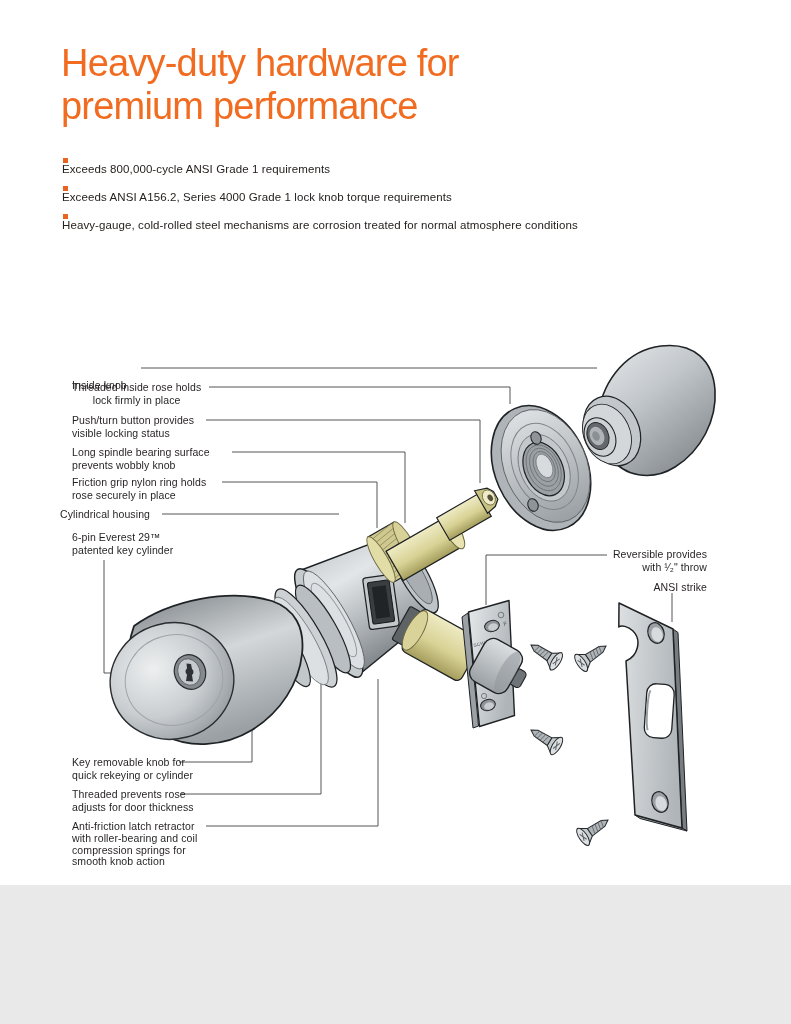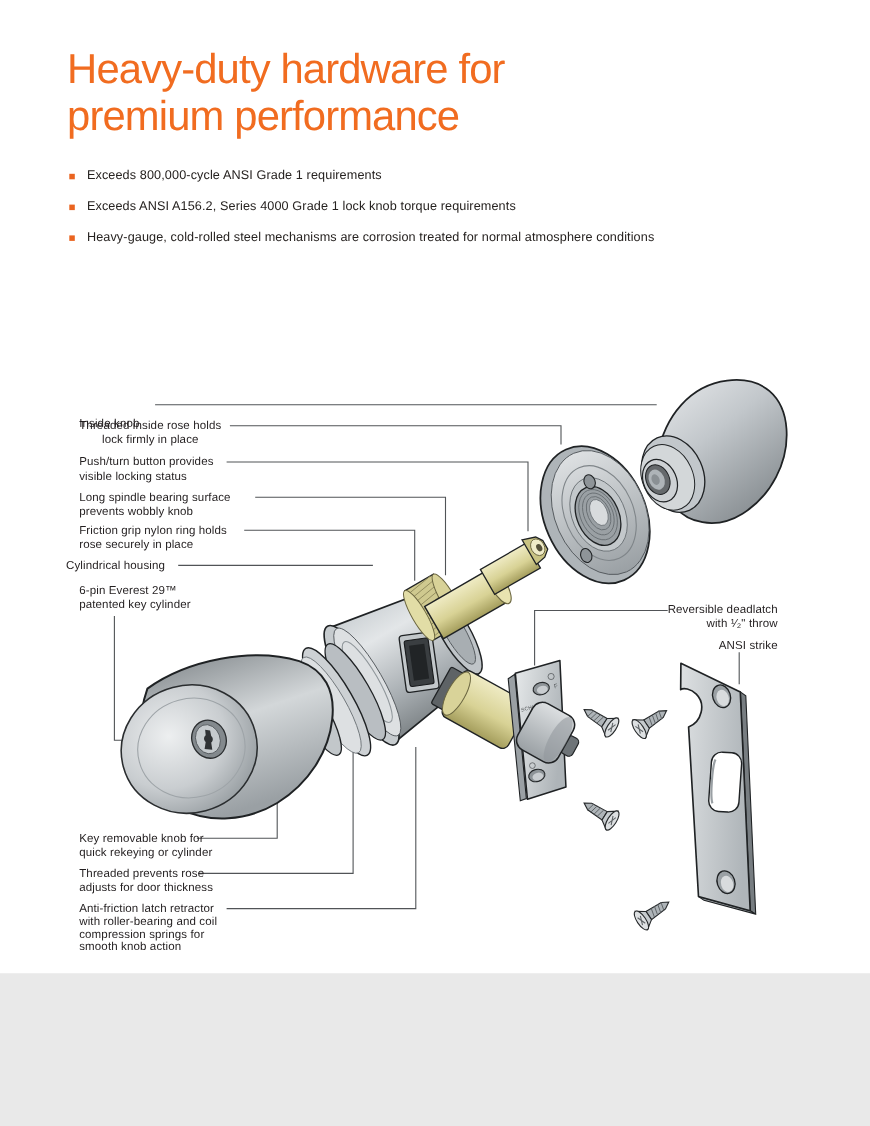--- a/index.html
+++ b/index.html
@@ -8,21 +8,21 @@
     background:#ffffff; overflow:hidden;
     font-family:"Liberation Sans", sans-serif;
     -webkit-font-smoothing:antialiased;
   }
   .title {
     position:absolute; left:61px; top:42px;
     font-size:38px; line-height:43px; font-weight:400;
     letter-spacing:-0.8px; color:#F16C20; white-space:pre-line;
   }
   .bullets { position:absolute; left:62px; top:154px; }
-  .bullet-row { display:flex; align-items:flex-start; margin-bottom:15px; height:13px; }
+  .bullet-row { display:flex; align-items:flex-start; margin-bottom:15px; height:13px;flex-direction:column; }
   .bullet-sq { flex:0 0 auto; width:5px; height:5px; background:#EA6420; margin:4px 11px 0 1px; }
   .bullet-text { font-size:11.5px; line-height:13px; color:#262220; letter-spacing:0.1px; }
   .callout {
     position:absolute; font-size:10.5px; line-height:13px; color:#231F20;
     white-space:pre-line; letter-spacing:0.1px;
   }
   .callout.tight { line-height:11.8px; }
   .callout.right { text-align:right; }
   .footer {
     position:absolute; top:993px; right:51px; font-size:10px; color:#454142;
@@ -316,21 +316,21 @@
 patented key cylinder</div>
   <div class="callout" style="left:72px; top:756px;">Key removable knob for
 quick rekeying or cylinder</div>
   <div class="callout" style="left:72px; top:788px;">Threaded prevents rose
 adjusts for door thickness</div>
   <div class="callout tight" style="left:72px; top:821px;">Anti-friction latch retractor
 with roller-bearing and coil
 compression springs for
 smooth knob action</div>
 
-  <div class="callout right" style="right:84px; top:548px;">Reversible deadlatch
+  <div class="callout right" style="right:84px; top:548px;">Reversible provides
 with ¹⁄₂" throw</div>
   <div class="callout right" style="right:84px; top:581px;">ANSI strike</div>
 
   <div class="footer">
     <span>Schlage</span><span class="sep">·</span><span>D Series</span><span class="sep">·</span><span>7</span>
   </div>
 
 </div>
 
 </body></html>

